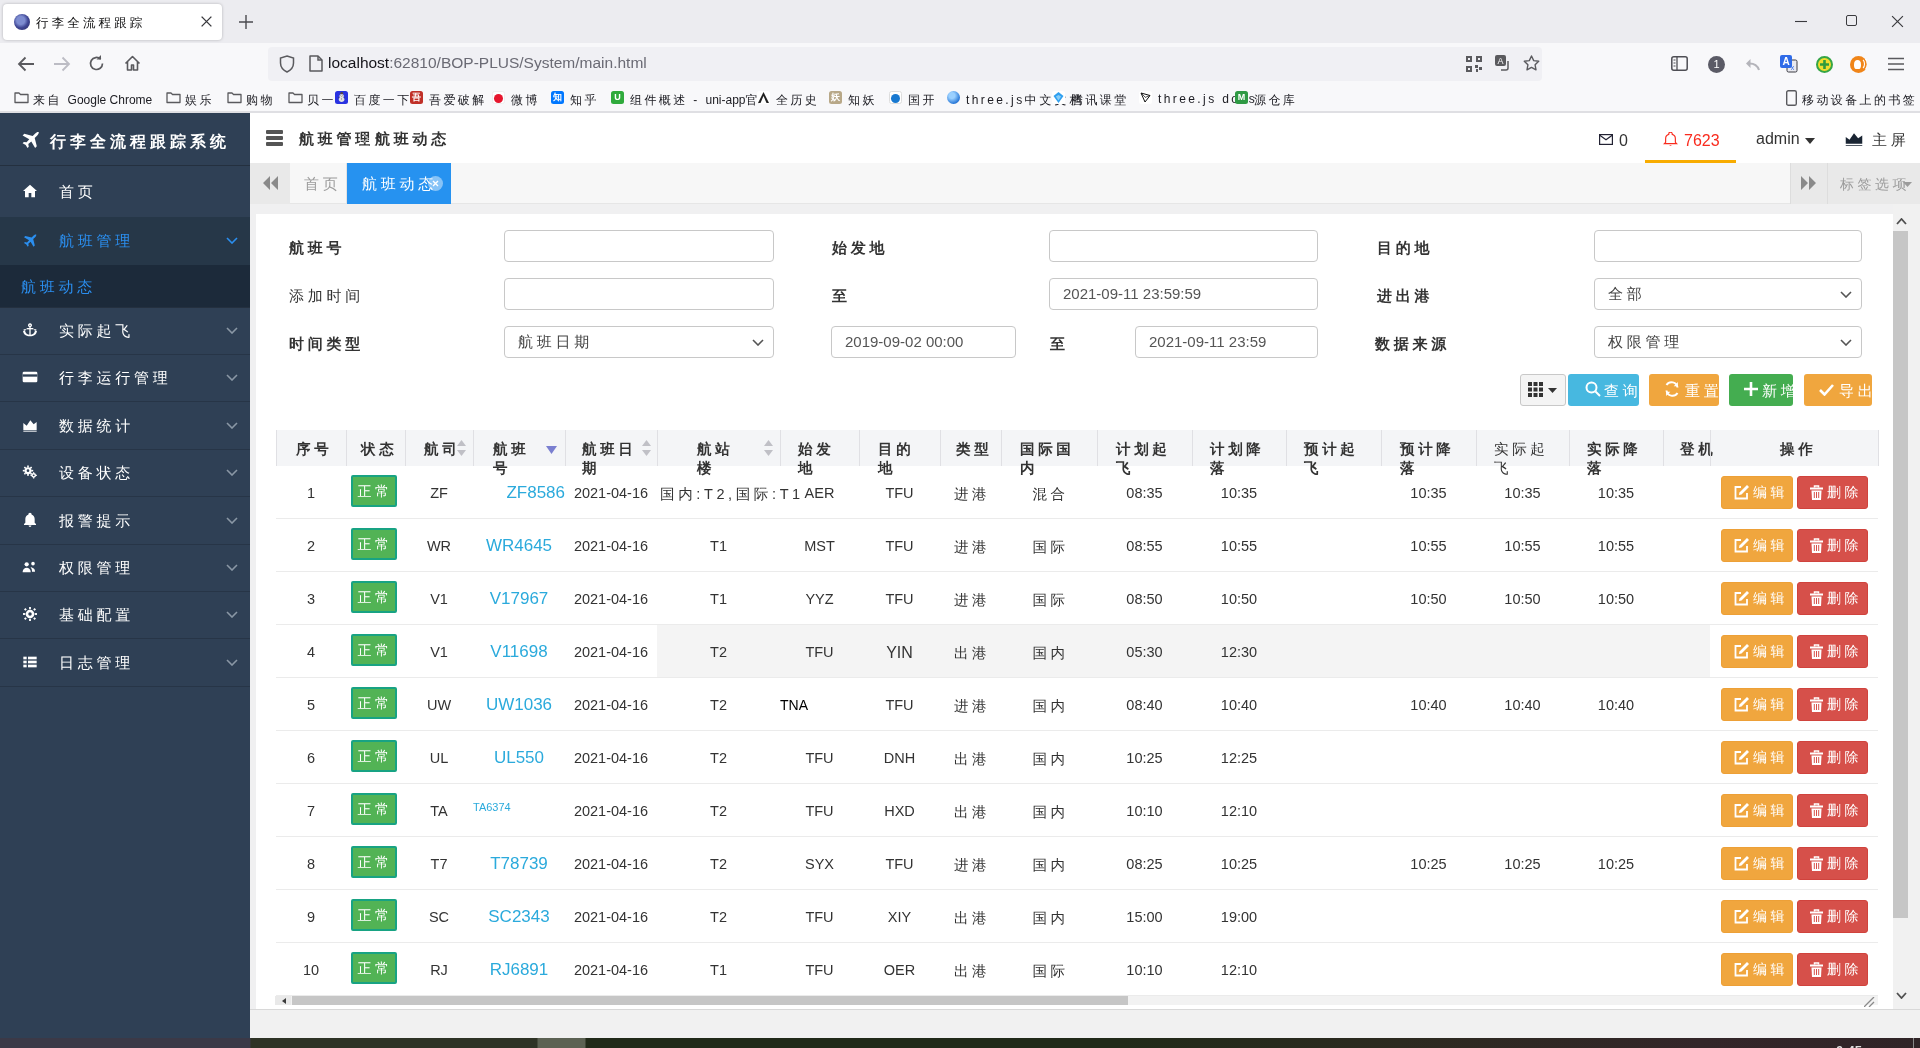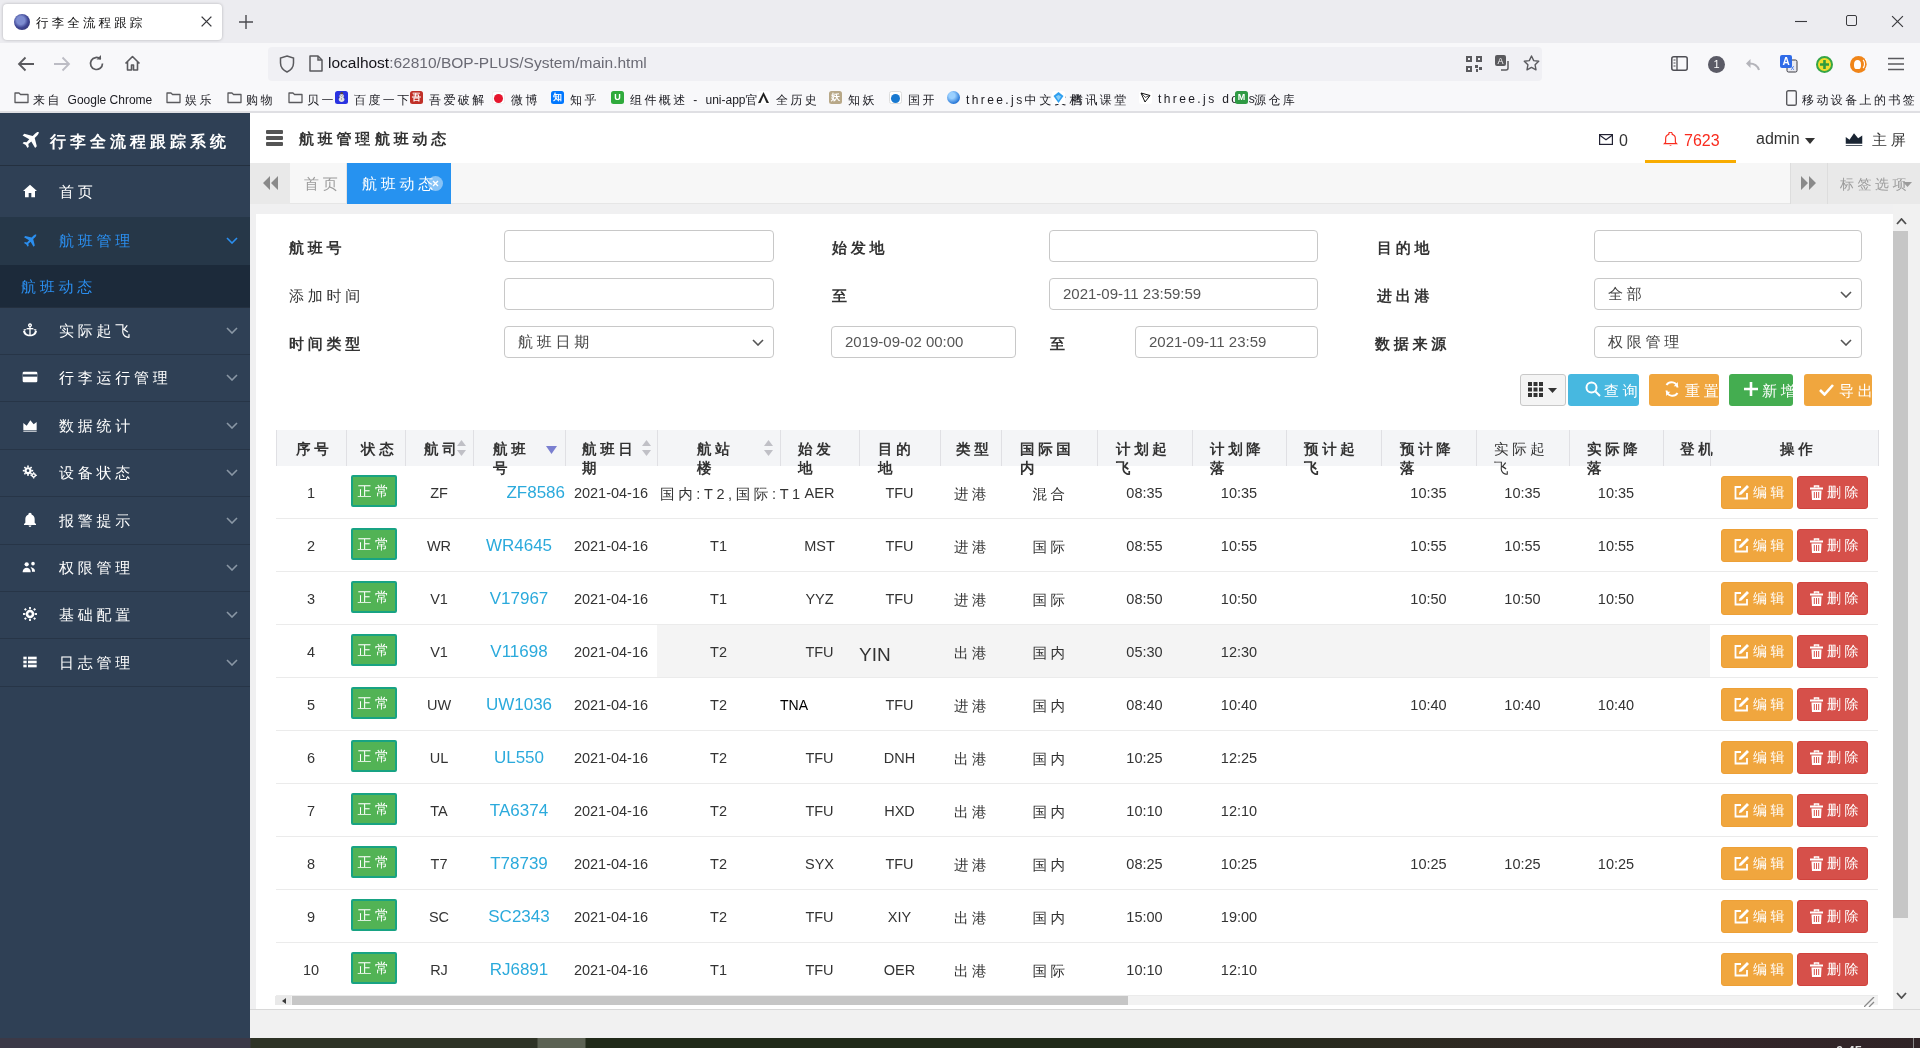--- a/index.html
+++ b/index.html
@@ -580,21 +580,21 @@
 <div class="a c" style="left:1827px;top:590px;font-size:14px;color:#fff">删除</div>
 <div class="a" style="left:657px;top:625px;width:1053px;height:52px;background:#f4f4f4"></div>
 <div class="a" style="left:276px;top:677px;width:1602px;height:1px;background:#ebebeb"></div>
 <div class="a" style="left:276px;top:644px;width:70px;text-align:center;font-size:14.5px;color:#333;white-space:nowrap;">4</div>
 <div class="a c" style="left:351px;top:634px;width:46px;height:32px;background:#52b355;border:2px solid #18a383;border-radius:2px;color:#fff;font-size:14px;text-align:center;line-height:28px;padding-left:2px">正常</div>
 <div class="a" style="left:405px;top:644px;width:68px;text-align:center;font-size:14.5px;color:#333;white-space:nowrap;">V1</div>
 <div class="a" style="left:473px;top:642px;width:92px;text-align:center;font-size:17px;color:#2baadc">V11698</div>
 <div class="a" style="left:565px;top:644px;width:92px;text-align:center;font-size:14.5px;color:#333;white-space:nowrap;">2021-04-16</div>
 <div class="a" style="left:657px;top:644px;width:123px;text-align:center;font-size:14.5px;color:#333;white-space:nowrap;">T2</div>
 <div class="a" style="left:780px;top:644px;width:79px;text-align:center;font-size:14.5px;color:#333;white-space:nowrap;">TFU</div>
-<div class="a" style="left:859px;top:644px;width:81px;text-align:left;font-size:19px;color:#333;white-space:nowrap;">YIN</div>
+<div class="a" style="left:859px;top:644px;width:81px;text-align:center;font-size:16px;color:#333;white-space:nowrap;">YIN</div>
 <div class="a c" style="left:940px;top:644px;width:61px;text-align:center;font-size:14.5px;color:#333;white-space:nowrap;padding-left:3px;">出港</div>
 <div class="a c" style="left:1001px;top:644px;width:96px;text-align:center;font-size:14.5px;color:#333;white-space:nowrap;padding-left:3px;">国内</div>
 <div class="a" style="left:1097px;top:644px;width:95px;text-align:center;font-size:14.5px;color:#333;white-space:nowrap;">05:30</div>
 <div class="a" style="left:1192px;top:644px;width:94px;text-align:center;font-size:14.5px;color:#333;white-space:nowrap;">12:30</div>
 <div class="a" style="left:1286px;top:644px;width:95px;text-align:center;font-size:14.5px;color:#333;white-space:nowrap;"></div>
 <div class="a" style="left:1381px;top:644px;width:95px;text-align:center;font-size:14.5px;color:#333;white-space:nowrap;"></div>
 <div class="a" style="left:1476px;top:644px;width:93px;text-align:center;font-size:14.5px;color:#333;white-space:nowrap;"></div>
 <div class="a" style="left:1569px;top:644px;width:94px;text-align:center;font-size:14.5px;color:#333;white-space:nowrap;"></div>
 <div class="a" style="left:1721px;top:635px;width:72px;height:33px;background:#f0a63e;border:1px solid #eda037;border-radius:3px"></div>
 <svg class="a" style="left:1734px;top:644px" width="15" height="15" viewBox="0 0 15 15">
@@ -669,21 +669,21 @@
     <path d="M0 2.5h13v2H0z" fill="#fff"></path>
     <path d="M4.5 2.5V1h4v1.5" stroke="#fff" stroke-width="1.5" fill="none"></path>
     <path d="M1.5 5.5h10L11 15H2z" fill="#fff"></path>
     <path d="M4.3 7v6M6.5 7v6M8.7 7v6" stroke="#d6504a" stroke-width="1"></path>
   </svg>
 <div class="a c" style="left:1827px;top:749px;font-size:14px;color:#fff">删除</div>
 <div class="a" style="left:276px;top:836px;width:1602px;height:1px;background:#ebebeb"></div>
 <div class="a" style="left:276px;top:803px;width:70px;text-align:center;font-size:14.5px;color:#333;white-space:nowrap;">7</div>
 <div class="a c" style="left:351px;top:793px;width:46px;height:32px;background:#52b355;border:2px solid #18a383;border-radius:2px;color:#fff;font-size:14px;text-align:center;line-height:28px;padding-left:2px">正常</div>
 <div class="a" style="left:405px;top:803px;width:68px;text-align:center;font-size:14.5px;color:#333;white-space:nowrap;">TA</div>
-<div class="a" style="left:473px;top:801px;width:92px;text-align:center;font-size:17px;color:#2baadc">TA6374</div>
+<div class="a" style="left:473px;top:801px;width:92px;text-align:left;font-size:11px;color:#2baadc">TA6374</div>
 <div class="a" style="left:565px;top:803px;width:92px;text-align:center;font-size:14.5px;color:#333;white-space:nowrap;">2021-04-16</div>
 <div class="a" style="left:657px;top:803px;width:123px;text-align:center;font-size:14.5px;color:#333;white-space:nowrap;">T2</div>
 <div class="a" style="left:780px;top:803px;width:79px;text-align:center;font-size:14.5px;color:#333;white-space:nowrap;">TFU</div>
 <div class="a" style="left:859px;top:803px;width:81px;text-align:center;font-size:14.5px;color:#333;white-space:nowrap;">HXD</div>
 <div class="a c" style="left:940px;top:803px;width:61px;text-align:center;font-size:14.5px;color:#333;white-space:nowrap;padding-left:3px;">出港</div>
 <div class="a c" style="left:1001px;top:803px;width:96px;text-align:center;font-size:14.5px;color:#333;white-space:nowrap;padding-left:3px;">国内</div>
 <div class="a" style="left:1097px;top:803px;width:95px;text-align:center;font-size:14.5px;color:#333;white-space:nowrap;">10:10</div>
 <div class="a" style="left:1192px;top:803px;width:94px;text-align:center;font-size:14.5px;color:#333;white-space:nowrap;">12:10</div>
 <div class="a" style="left:1286px;top:803px;width:95px;text-align:center;font-size:14.5px;color:#333;white-space:nowrap;"></div>
 <div class="a" style="left:1381px;top:803px;width:95px;text-align:center;font-size:14.5px;color:#333;white-space:nowrap;"></div>

